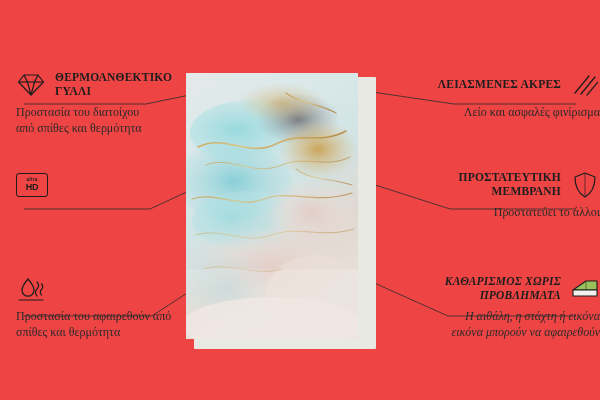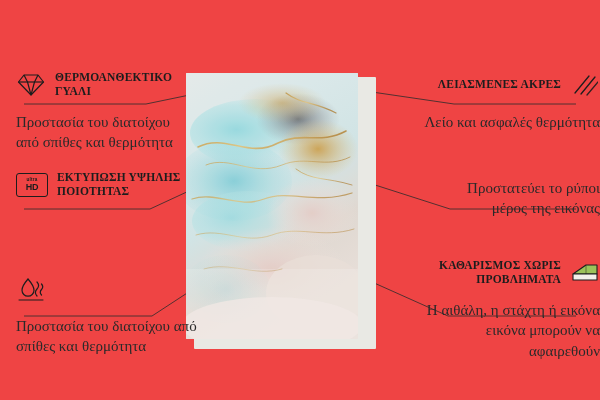--- a/index.html
+++ b/index.html
@@ -79,22 +79,22 @@
   .f-title {
     font-size: 11.5px;
     font-weight: bold;
     letter-spacing: 0.2px;
     line-height: 1.18;
     color: #1d1d1d;
     text-transform: uppercase;
     flex: 1;
   }
   .f-desc {
-    margin-top: 10px;
-    font-size: 15px;
+    margin-top: 2px;
+    font-size: 12px;
     line-height: 1.35;
     color: #2a2a2a;
   }
   .f-icon {
     width: 48px;
     height: 30px;
     flex: 0 0 30px;
     display: flex;
     align-items: center;
     justify-content: center;
@@ -246,67 +246,74 @@
   </div>
 
   <div class="feature left" style="top:168px;">
     <div class="f-head">
       <div class="f-icon">
         <div class="hd-badge">
           <span class="t1">ultra</span>
           <span class="t2">HD</span>
         </div>
       </div>
-      <div class="f-title">ΕΚΤΥΠΩΣΗ ΥΨΗΛΗΣ ΠΟΙΟΤΗΤΑΣ</div>
     </div>
     <div class="f-desc">
     </div>
   </div>
 
   <div class="feature left" style="top:272px;">
     <div class="f-head">
       <div class="f-icon">
         <svg width="28" height="26" viewBox="0 0 28 26" fill="none" stroke="#1d1d1d" stroke-width="1.2" stroke-linecap="round">
           <path d="M11,3 C11,3 5,10 5,14.2 C5,17.6 7.7,20.2 11,20.2 C14.3,20.2 17,17.6 17,14.2 C17,10 11,3 11,3 Z"></path>
           <path d="M20,6 C22.2,8.4 22.2,10.6 20,13 C17.8,15.4 17.8,17.6 20,20"></path>
           <path d="M24.5,8 C26.2,9.9 26.2,11.6 24.5,13.5 C22.8,15.4 22.8,17.1 24.5,19"></path>
           <path d="M2,24 H26" stroke-width="1"></path>
         </svg>
       </div>
     </div>
     <div class="f-desc">
-      <div>Προστασία του διατοίχου από</div>
+      <div>Προστασία του αφαιρεθούν από</div>
       <div>σπίθες και θερμότητα</div>
     </div>
   </div>
 
   <div class="feature right" style="top:68px;">
     <div class="f-head">
       <div class="f-icon">
         <svg width="26" height="24" viewBox="0 0 26 24" fill="none" stroke="#1d1d1d" stroke-width="1.3" stroke-linecap="round">
           <path d="M3,20 L17,3"></path>
           <path d="M9,21 L23,4"></path>
           <path d="M15,22 L26,9" opacity="0.9"></path>
         </svg>
       </div>
       <div class="f-title">ΛΕΙΑΣΜΕΝΕΣ ΑΚΡΕΣ</div>
     </div>
     <div class="f-desc">
-      <div>Λείο και ασφαλές θερμότητα</div>
+      <div>Λείο και ασφαλές φινίρισμα</div>
     </div>
   </div>
 
   <div class="feature right" style="top:168px;">
-    <div class="f-desc">
-      <div>Προστατεύει το ρύποι</div>
-      <div>μέρος της εικόνας</div>
-    </div>
-  </div>
-
-  <div class="feature right" style="top:256px;">
+    <div class="f-head">
+      <div class="f-icon">
+        <svg width="24" height="28" viewBox="0 0 24 28" fill="none" stroke="#1d1d1d" stroke-width="1.2" stroke-linejoin="round">
+          <path d="M12,2 L22,6 C22,15 19,22 12,26 C5,22 2,15 2,6 Z"></path>
+          <path d="M12,2 L12,26" opacity="0.55"></path>
+        </svg>
+      </div>
+      <div class="f-title">ΠΡΟΣΤΑΤΕΥΤΙΚΗ ΜΕΜΒΡΑΝΗ</div>
+    </div>
+    <div class="f-desc">
+      <div>Προστατεύει το άλλοι</div>
+    </div>
+  </div>
+
+  <div class="feature right" style="top:272px;font-style:italic;">
     <div class="f-head">
       <div class="f-icon">
         <svg width="30" height="24" viewBox="0 0 30 24" fill="none">
           <path d="M3,13 L16,4 L27,4 L27,13 Z" fill="#9bc25a" stroke="#1d1d1d" stroke-width="1.1" stroke-linejoin="round"></path>
           <path d="M3,13 L3,19 L27,19 L27,13 Z" fill="#f2f0ea" stroke="#1d1d1d" stroke-width="1.1" stroke-linejoin="round"></path>
           <path d="M16,4 L16,13" stroke="#1d1d1d" stroke-width="0.8" opacity="0.6"></path>
         </svg>
       </div>
       <div class="f-title">ΚΑΘΑΡΙΣΜΟΣ ΧΩΡΙΣ ΠΡΟΒΛΗΜΑΤΑ</div>
     </div>

